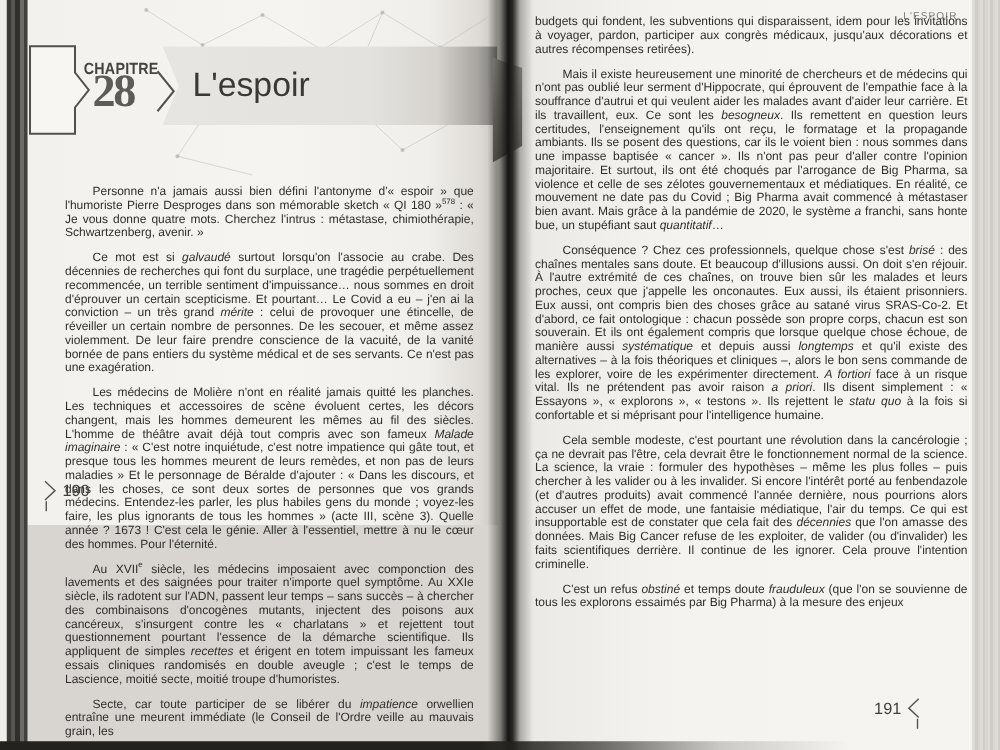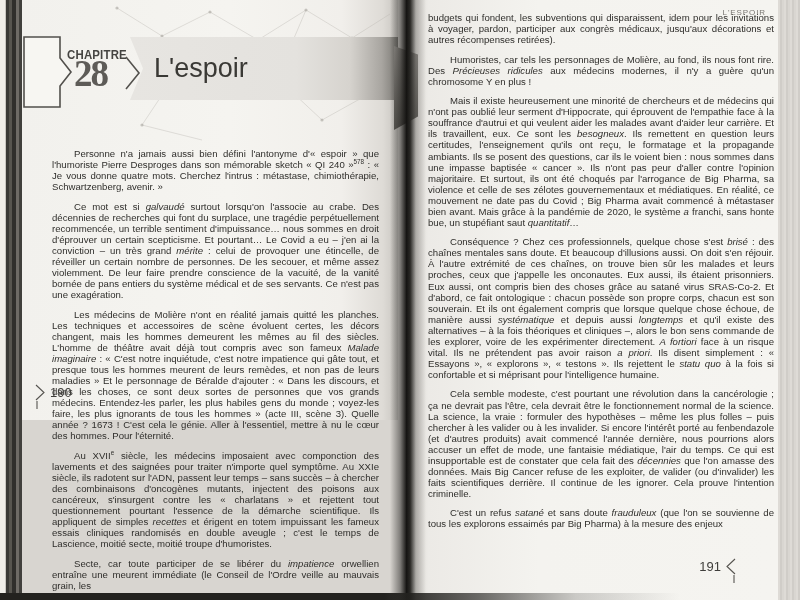--- a/index.html
+++ b/index.html
@@ -104,21 +104,21 @@
 
     <svg class="chevron2" width="18" height="34" viewBox="0 0 18 34">
       <path d="M2 1 L15 17 L2 33" fill="none" stroke="#53514d" stroke-width="1.6"></path>
     </svg>
 
     <div class="banner">
       <span class="banner-title">L'espoir</span>
     </div>
 
     <div class="body-col body-left">
-        <p><span>Personne n'a jamais aussi bien défini l'antonyme d'« espoir » que l'humoriste Pierre Desproges dans son mémorable sketch « QI 240 »</span><sup>578</sup><span> : « Je vous donne quatre mots. Cherchez l'intrus : métastase, chimiothérapie, Schwartzenberg, avenir. »</span></p>
+        <p><span>Personne n'a jamais aussi bien défini l'antonyme d'« espoir » que l'humoriste Pierre Desproges dans son mémorable sketch « QI 180 »</span><sup>578</sup><span> : « Je vous donne quatre mots. Cherchez l'intrus : métastase, chimiothérapie, Schwartzenberg, avenir. »</span></p>
         <p><span>Ce mot est si </span><i>galvaudé</i><span> surtout lorsqu'on l'associe au crabe. Des décennies de recherches qui font du surplace, une tragédie perpétuellement recommencée, un terrible sentiment d'impuissance… nous sommes en droit d'éprouver un certain scepticisme. Et pourtant… Le Covid a eu – j'en ai la conviction – un très grand </span><i>mérite</i><span> : celui de provoquer une étincelle, de réveiller un certain nombre de personnes. De les secouer, et même assez violemment. De leur faire prendre conscience de la vacuité, de la vanité bornée de pans entiers du système médical et de ses servants. Ce n'est pas une exagération.</span></p>
         <p><span>Les médecins de Molière n'ont en réalité jamais quitté les planches. Les techniques et accessoires de scène évoluent certes, les décors changent, mais les hommes demeurent les mêmes au fil des siècles. L'homme de théâtre avait déjà tout compris avec son fameux </span><i>Malade imaginaire</i><span> : « C'est notre inquiétude, c'est notre impatience qui gâte tout, et presque tous les hommes meurent de leurs remèdes, et non pas de leurs maladies » Et le personnage de Béralde d'ajouter : « Dans les discours, et dans les choses, ce sont deux sortes de personnes que vos grands médecins. Entendez-les parler, les plus habiles gens du monde ; voyez-les faire, les plus ignorants de tous les hommes » (acte III, scène 3). Quelle année ? 1673 ! C'est cela le génie. Aller à l'essentiel, mettre à nu le cœur des hommes. Pour l'éternité.</span></p>
         <p><span>Au XVII</span><sup>e</sup><span> siècle, les médecins imposaient avec componction des lavements et des saignées pour traiter n'importe quel symptôme. Au XXIe siècle, ils radotent sur l'ADN, passent leur temps – sans succès – à chercher des combinaisons d'oncogènes mutants, injectent des poisons aux cancéreux, s'insurgent contre les « charlatans » et rejettent tout questionnement pourtant l'essence de la démarche scientifique. Ils appliquent de simples </span><i>recettes</i><span> et érigent en totem impuissant les fameux essais cliniques randomisés en double aveugle ; c'est le temps de Lascience, moitié secte, moitié troupe d'humoristes.</span></p>
         <p><span>Secte, car toute participer de se libérer du </span><i>impatience</i><span> orwellien entraîne une meurent immédiate (le Conseil de l'Ordre veille au mauvais grain, les</span></p>
       </div>
 
     <div class="pagenum pagenum-left">
       <svg width="11" height="26" viewBox="0 0 11 26">
         <path d="M1 1 L9 8.5 L1 16" fill="none" stroke="#55534f" stroke-width="1.1"></path>
         <path d="M2 17 L2 25" fill="none" stroke="#55534f" stroke-width="1.1"></path>
@@ -128,25 +128,24 @@
   </div>
 
   <div class="banner-fold"></div>
 
   <div class="page-right">
 
     <div class="runhead">L'ESPOIR</div>
 
     <div class="body-col body-right">
         <p class="noindent"><span>budgets qui fondent, les subventions qui disparaissent, idem pour les invitations à voyager, pardon, participer aux congrès médicaux, jusqu'aux décorations et autres récompenses retirées).</span></p>
-        <p><span>Humoristes, car tels les personnages de Molière, au fond, ils nous font rire. Des </span><i>Précieuses ridicules</i><span> aux médecins modernes, il n'y a guère qu'un chromosome Y en plus !</span></p>
         <p><span>Mais il existe heureusement une minorité de chercheurs et de médecins qui n'ont pas oublié leur serment d'Hippocrate, qui éprouvent de l'empathie face à la souffrance d'autrui et qui veulent aider les malades avant d'aider leur carrière. Et ils travaillent, eux. Ce sont les </span><i>besogneux</i><span>. Ils remettent en question leurs certitudes, l'enseignement qu'ils ont reçu, le formatage et la propagande ambiants. Ils se posent des questions, car ils le voient bien : nous sommes dans une impasse baptisée « cancer ». Ils n'ont pas peur d'aller contre l'opinion majoritaire. Et surtout, ils ont été choqués par l'arrogance de Big Pharma, sa violence et celle de ses zélotes gouvernementaux et médiatiques. En réalité, ce mouvement ne date pas du Covid ; Big Pharma avait commencé à métastaser bien avant. Mais grâce à la pandémie de 2020, le système </span><i>a</i><span> franchi, sans honte bue, un stupéfiant saut </span><i>quantitatif</i><span>…</span></p>
         <p><span>Conséquence ? Chez ces professionnels, quelque chose s'est </span><i>brisé</i><span> : des chaînes mentales sans doute. Et beaucoup d'illusions aussi. On doit s'en réjouir. À l'autre extrémité de ces chaînes, on trouve bien sûr les malades et leurs proches, ceux que j'appelle les onconautes. Eux aussi, ils étaient prisonniers. Eux aussi, ont compris bien des choses grâce au satané virus SRAS-Co-2. Et d'abord, ce fait ontologique : chacun possède son propre corps, chacun est son souverain. Et ils ont également compris que lorsque quelque chose échoue, de manière aussi </span><i>systématique</i><span> et depuis aussi </span><i>longtemps</i><span> et qu'il existe des alternatives – à la fois théoriques et cliniques –, alors le bon sens commande de les explorer, voire de les expérimenter directement. </span><i>A fortiori</i><span> face à un risque vital. Ils ne prétendent pas avoir raison </span><i>a priori</i><span>. Ils disent simplement : « Essayons », « explorons », « testons ». Ils rejettent le </span><i>statu quo</i><span> à la fois si confortable et si méprisant pour l'intelligence humaine.</span></p>
         <p><span>Cela semble modeste, c'est pourtant une révolution dans la cancérologie ; ça ne devrait pas l'être, cela devrait être le fonctionnement normal de la science. La science, la vraie : formuler des hypothèses – même les plus folles – puis chercher à les valider ou à les invalider. Si encore l'intérêt porté au fenbendazole (et d'autres produits) avait commencé l'année dernière, nous pourrions alors accuser un effet de mode, une fantaisie médiatique, l'air du temps. Ce qui est insupportable est de constater que cela fait des </span><i>décennies</i><span> que l'on amasse des données. Mais Big Cancer refuse de les exploiter, de valider (ou d'invalider) les faits scientifiques derrière. Il continue de les ignorer. Cela prouve l'intention criminelle.</span></p>
-        <p><span>C'est un refus </span><i>satané</i><span> et sans doute </span><i>frauduleux</i><span> (que l'on se souvienne de tous les explorons essaimés par Big Pharma) à la mesure des enjeux</span></p>
+        <p><span>C'est un refus </span><i>obstiné</i><span> et temps doute </span><i>frauduleux</i><span> (que l'on se souvienne de tous les explorons essaimés par Big Pharma) à la mesure des enjeux</span></p>
       </div>
 
     <div class="pagenum pagenum-right">
       <span class="num">191</span>
       <svg width="11" height="26" viewBox="0 0 11 26">
         <path d="M10 1 L2 8.5 L10 16" fill="none" stroke="#55534f" stroke-width="1.1"></path>
         <path d="M9 17 L9 25" fill="none" stroke="#55534f" stroke-width="1.1"></path>
       </svg>
     </div>
   </div>

